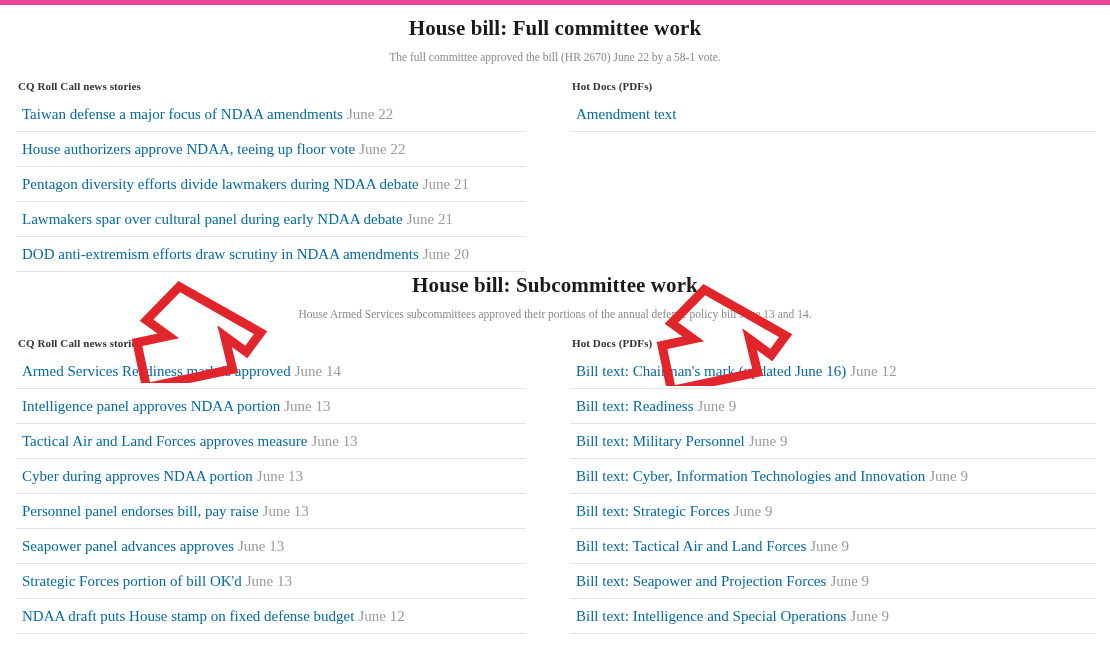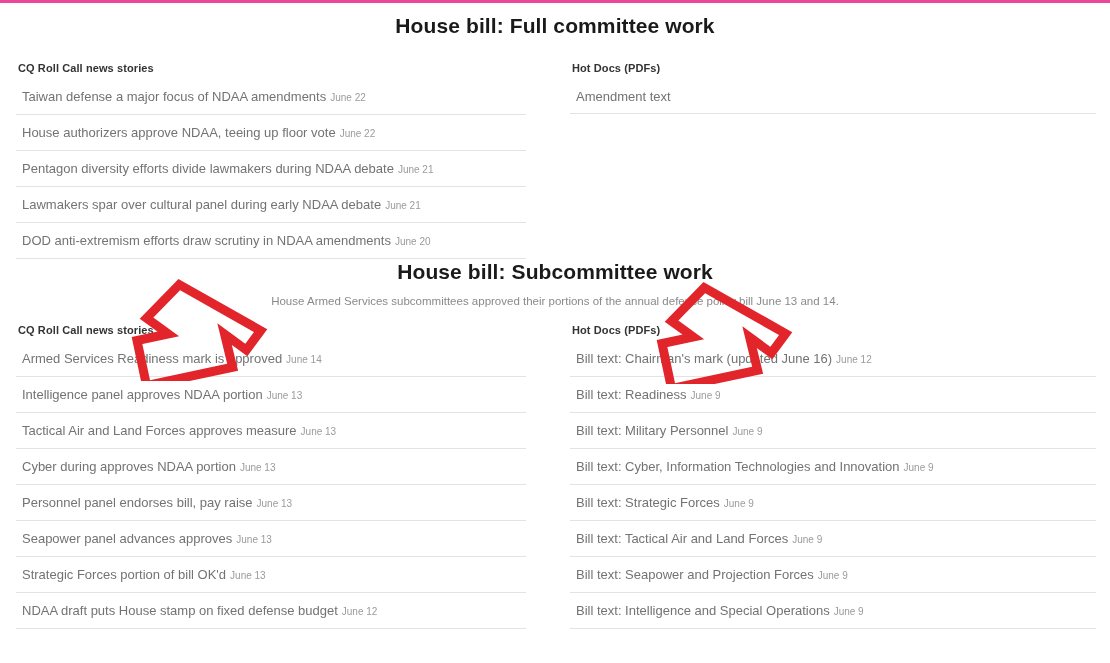--- a/index.html
+++ b/index.html
@@ -14,21 +14,22 @@
     overflow: hidden;
     font-family: "Liberation Sans", sans-serif;
     color: #222;
     position: relative;
   }
   .page {
     position: relative;
     width: 1110px;
     height: 663px;
     box-sizing: border-box;
-    border-top: 3px solid #ec4899;
+    border-top: 5px solid #ec4899;
+    font-family: Liberation Serif, serif;
   }
 
   
   .section-head {
     text-align: center;
     padding: 0;
   }
   .section-title {
     font-size: 21px;
     font-weight: bold;
@@ -76,26 +77,26 @@
   }
   ul.link-list li {
     border-bottom: 1px solid #e3e3e3;
     padding: 8px 0 8px 6px;
     line-height: 17px;
     white-space: nowrap;
     overflow: hidden;
   }
 
   a.item-link {
-    font-size: 13px;
-    color: #737373;
+    font-size: 15px;
+    color: #0369a1;
     text-decoration: none;
   }
   .item-date {
-    font-size: 10px;
+    font-size: 15px;
     color: #9b9b9b;
     margin-left: 4px;
     vertical-align: baseline;
   }
 
   
   #section-1 { padding-top: 10px; }
   #section-1 .cols { padding-top: 14px; }
   #section-2 .cols { padding-top: 14px; }
   .sub-gap { height: 8px; }
@@ -110,20 +111,21 @@
 </style>
 </head>
 <body>
 
 <div class="page">
 
   <div id="section-1">
     <div class="section-head">
       <h1 class="section-title">House bill: Full committee work</h1>
       <div class="sub-gap"></div>
+      <p class="section-sub">The full committee approved the bill (HR 2670) June 22 by a 58-1 vote.</p>
     </div>
 
     <div class="cols">
       <div class="col left">
         <div class="col-head">CQ Roll Call news stories</div>
         <ul class="link-list" id="s1-left">
             <li><a class="item-link" href="#">Taiwan defense a major focus of NDAA amendments</a><span class="item-date">June 22</span></li>
             <li><a class="item-link" href="#">House authorizers approve NDAA, teeing up floor vote</a><span class="item-date">June 22</span></li>
             <li><a class="item-link" href="#">Pentagon diversity efforts divide lawmakers during NDAA debate</a><span class="item-date">June 21</span></li>
             <li><a class="item-link" href="#">Lawmakers spar over cultural panel during early NDAA debate</a><span class="item-date">June 21</span></li>

